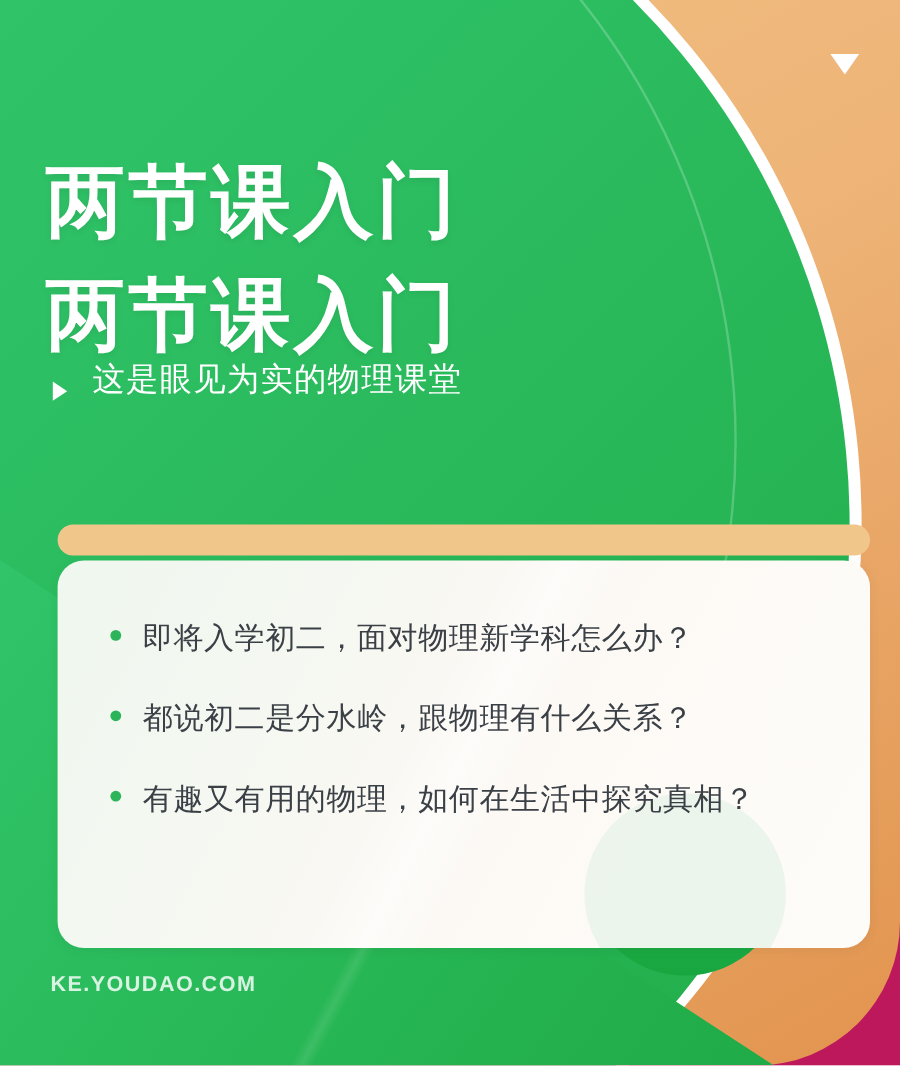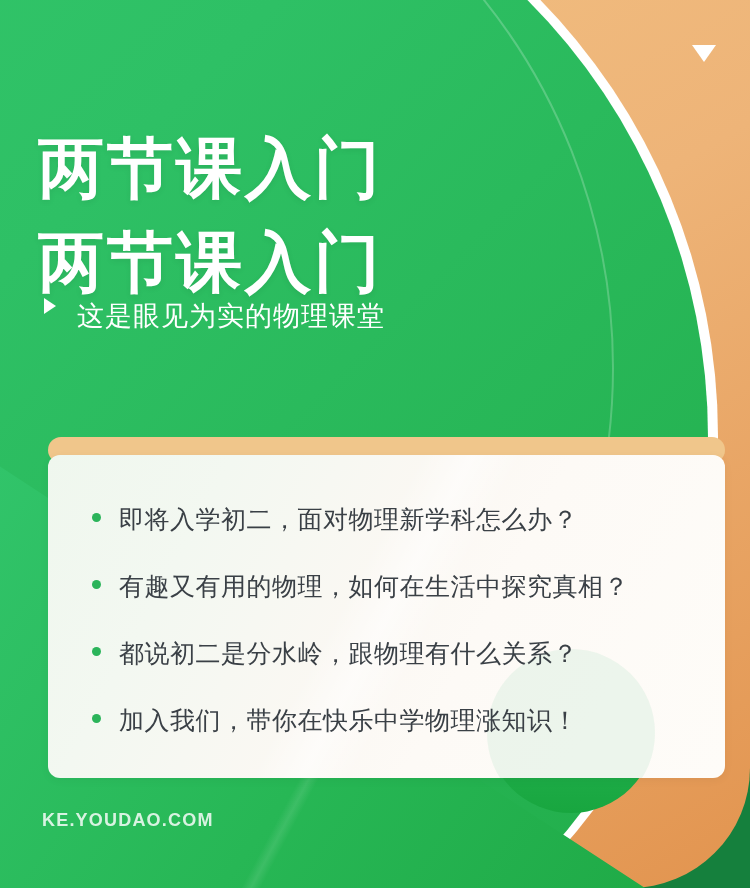--- a/index.html
+++ b/index.html
@@ -7,21 +7,21 @@
     padding: 0;
     background: #ffffff;
   }
   * { box-sizing: border-box; }
 
   .poster {
     position: relative;
     width: 750px;
     height: 888px;
     overflow: hidden;
-    background: #15803d;
+    background: #be185d;
     font-family: "Liberation Sans", "DejaVu Sans", sans-serif;
   }
 
   
 
   
   .bg-orange {
     position: absolute;
     left: 0; top: 0;
     width: 750px; height: 888px;
@@ -128,21 +128,21 @@
   .sub-list {
     position: absolute;
     left: 44px;
     top: 298px;
     margin: 0;
     padding: 0;
     list-style: none;
   }
   .sub-item {
     display: flex;
-    align-items: flex-start;
+    align-items: flex-end;
     margin-bottom: 14px;
     color: #ffffff;
     font-size: 27px;
     letter-spacing: 1px;
   }
   .tri-bullet {
     width: 0; height: 0;
     border-top: 8px solid transparent;
     border-bottom: 8px solid transparent;
     border-left: 12px solid #ffffff;
@@ -162,24 +162,24 @@
     position: absolute;
     left: 0; top: 0;
     width: 677px;
     height: 26px;
     border-radius: 13px;
     background: #f0c68b;
   }
   .card-body {
     position: absolute;
     left: 0;
-    top: 18px;
+    top: 30px;
     width: 677px;
     height: 323px;
-    border-radius: 12px;
+    border-radius: 22px;
     overflow: hidden;
     background:
       linear-gradient(118deg,
         #eff7ee 0%,
         #f3f8f1 22%,
         #fbf8f3 48%,
         #fdfaf6 62%,
         #fefcf8 100%);
     box-shadow: 0 2px 10px rgba(0,0,0,0.05);
   }
@@ -270,29 +270,25 @@
     <div class="card-body">
       <div class="card-circle"></div>
       <div class="card-sheen"></div>
       <ul class="card-list">
         <li class="card-item">
           <span class="dot-bullet"></span>
           <span>即将入学初二，面对物理新学科怎么办？</span>
         </li>
         <li class="card-item">
           <span class="dot-bullet"></span>
-          <span>有趣又有用的物理，如何在生活中探究真相？</span>
-        </li>
-        <li class="card-item">
-          <span class="dot-bullet"></span>
           <span>都说初二是分水岭，跟物理有什么关系？</span>
         </li>
         <li class="card-item">
           <span class="dot-bullet"></span>
-          <span>加入我们，带你在快乐中学物理涨知识！</span>
+          <span>有趣又有用的物理，如何在生活中探究真相？</span>
         </li>
       </ul>
     </div>
   </div>
 
   <div class="footer-brand">KE.YOUDAO.COM</div>
 
 </div>
 
 </body></html>

